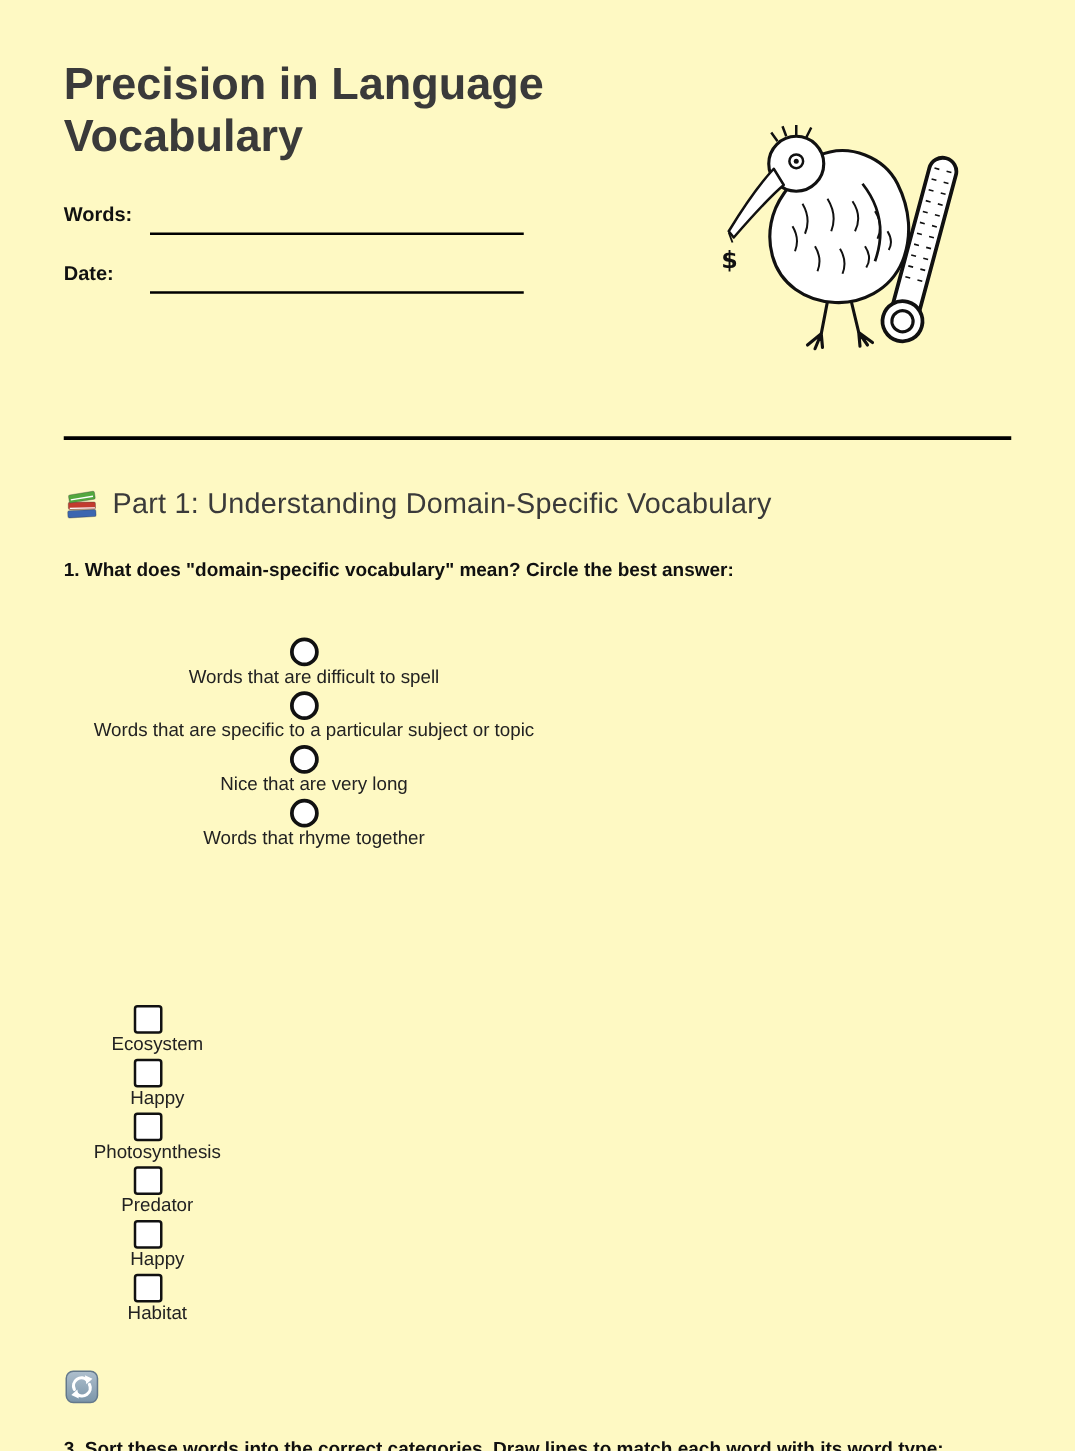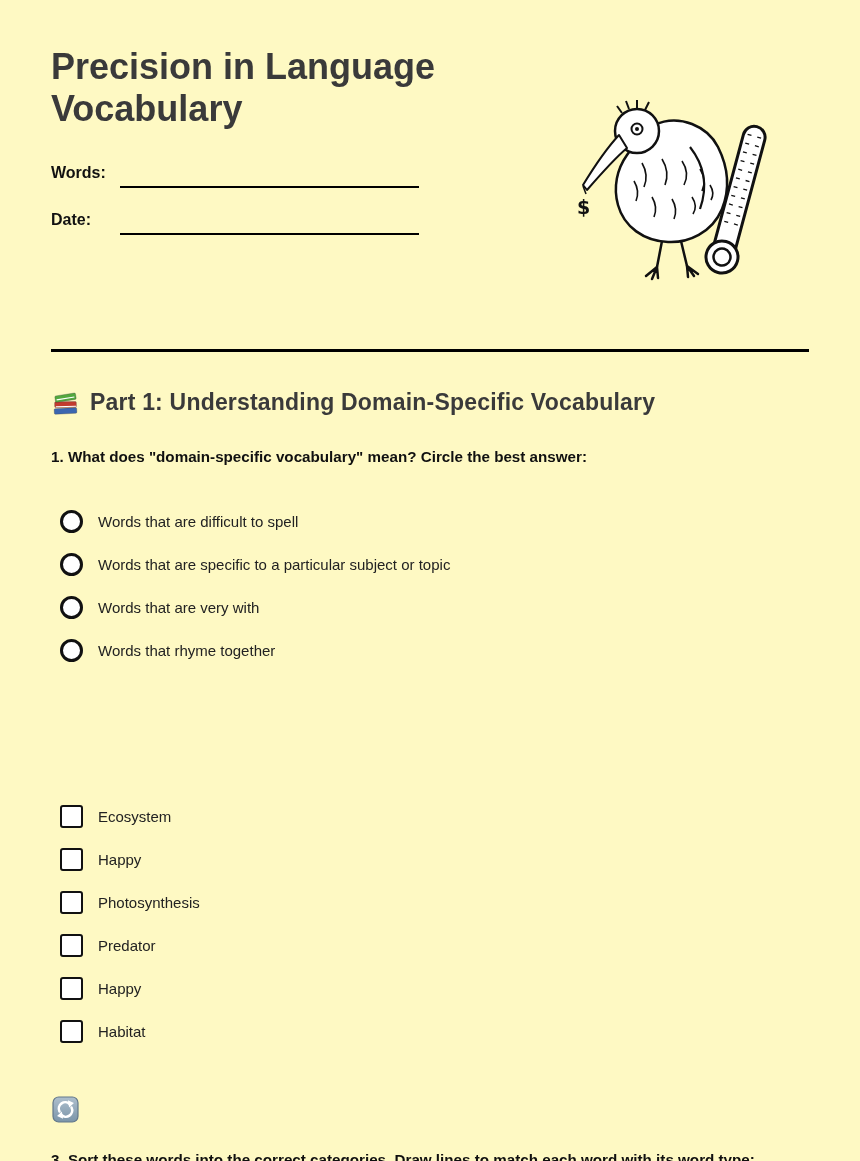--- a/index.html
+++ b/index.html
@@ -23,27 +23,27 @@
   .field-line{
     position:absolute;left:120px;width:299px;height:0;
     border-bottom:2px solid #000;
   }
   .illustration{position:absolute;left:570px;top:85px;width:220px;height:205px;}
   .rule{position:absolute;left:51px;top:349px;width:758px;height:3px;background:#000;}
   .section-head{
     position:absolute;left:51px;display:flex;align-items:center;gap:10px;
   }
   .sec-icon{width:29px;height:29px;flex:0 0 auto;}
-  .sec-title{font-size:23px;font-weight:bold;color:#3a3a3a;letter-spacing:0.2px;}
+  .sec-title{font-size:23px;font-weight:normal;color:#3a3a3a;letter-spacing:0.2px;}
   .question{
     position:absolute;left:51px;width:758px;
     font-size:15.2px;line-height:26px;font-weight:bold;color:#101010;
   }
   .opt-group{position:absolute;left:60px;}
-  .opt-row{display:flex;align-items:center;}
+  .opt-row{display:flex;align-items:center;flex-direction:column;}
   .radio-group .opt-row{margin-bottom:20px;height:23px;}
   .check-group .opt-row{margin-bottom:19px;height:24px;}
   .radio{
     width:17px;height:17px;border:3px solid #111;border-radius:50%;
     background:#fff;flex:0 0 auto;
   }
   .checkbox{
     width:19px;height:19px;border:2.5px solid #111;border-radius:3px;
     background:#fff;flex:0 0 auto;
   }
@@ -110,21 +110,21 @@
     <div class="opt-row">
       <span class="radio"></span>
       <span class="opt-label">Words that are difficult to spell</span>
     </div>
     <div class="opt-row">
       <span class="radio"></span>
       <span class="opt-label">Words that are specific to a particular subject or topic</span>
     </div>
     <div class="opt-row">
       <span class="radio"></span>
-      <span class="opt-label">Words that are very with</span>
+      <span class="opt-label">Nice that are very long</span>
     </div>
     <div class="opt-row">
       <span class="radio"></span>
       <span class="opt-label">Words that rhyme together</span>
     </div>
   </div>
 
 
   <div class="opt-group check-group" style="top:804px;">
     <div class="opt-row">

